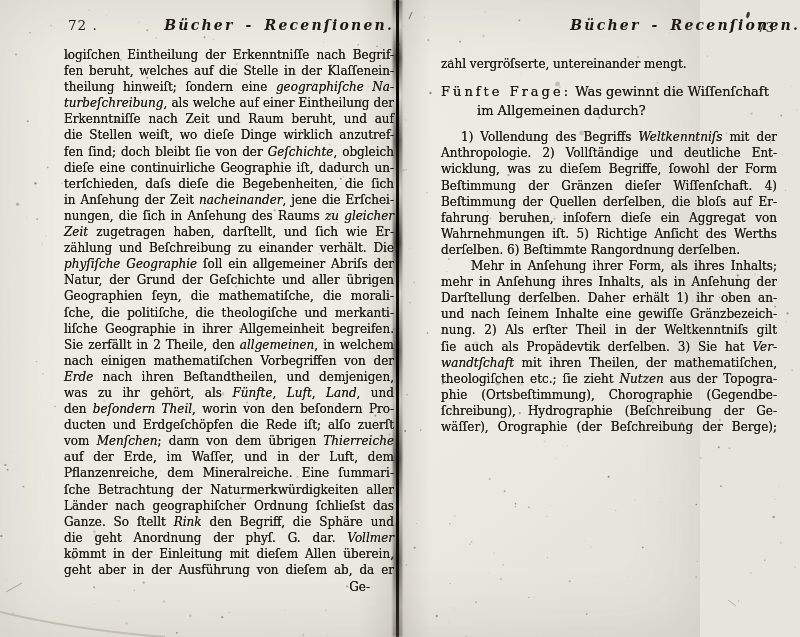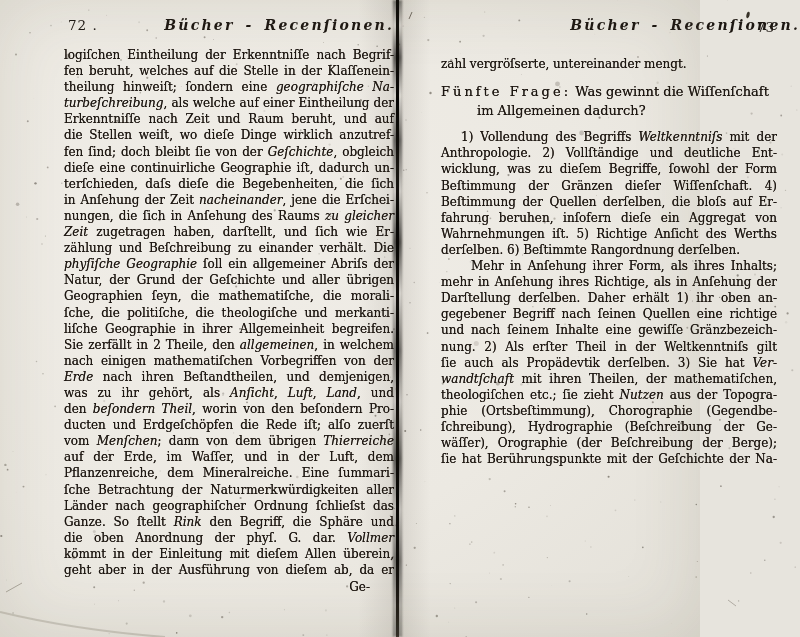--- a/index.html
+++ b/index.html
@@ -100,30 +100,30 @@
           <div class="line"><span class="it">Zeit</span><span> zugetragen haben, darſtellt, und ſich wie Er-</span></div>
           <div class="line"><span>zählung und Beſchreibung zu einander verhält. Die</span></div>
           <div class="line"><span class="it">phyſiſche Geographie</span><span> ſoll ein allgemeiner Abriſs der</span></div>
           <div class="line"><span>Natur, der Grund der Geſchichte und aller übrigen</span></div>
           <div class="line"><span>Geographien ſeyn, die mathematiſche, die morali-</span></div>
           <div class="line"><span>ſche, die politiſche, die theologiſche und merkanti-</span></div>
           <div class="line"><span>liſche Geographie in ihrer Allgemeinheit begreifen.</span></div>
           <div class="line"><span>Sie zerfällt in 2 Theile, den </span><span class="it">allgemeinen</span><span>, in welchem</span></div>
           <div class="line"><span>nach einigen mathematiſchen Vorbegriffen von der</span></div>
           <div class="line"><span class="it">Erde</span><span> nach ihren Beſtandtheilen, und demjenigen,</span></div>
-          <div class="line"><span>was zu ihr gehört, als </span><span class="it">Anſicht</span><span>, </span><span class="it">Luft</span><span>, </span><span class="it">Land</span><span>, und</span></div>
+          <div class="line"><span>was zu ihr gehört, als </span><span class="it">Fünfte</span><span>, </span><span class="it">Luft</span><span>, </span><span class="it">Land</span><span>, und</span></div>
           <div class="line"><span>den </span><span class="it">beſondern Theil</span><span>, worin von den beſondern Pro-</span></div>
           <div class="line"><span>ducten und Erdgeſchöpfen die Rede iſt; alſo zuerſt</span></div>
           <div class="line"><span>vom </span><span class="it">Menſchen</span><span>; dann von dem übrigen </span><span class="it">Thierreiche</span></div>
           <div class="line"><span>auf der Erde, im Waſſer, und in der Luft, dem</span></div>
           <div class="line"><span>Pflanzenreiche, dem Mineralreiche. Eine ſummari-</span></div>
           <div class="line"><span>ſche Betrachtung der Naturmerkwürdigkeiten aller</span></div>
           <div class="line"><span>Länder nach geographiſcher Ordnung ſchlieſst das</span></div>
           <div class="line"><span>Ganze. So ſtellt </span><span class="it">Rink</span><span> den Begriff, die Sphäre und</span></div>
-          <div class="line"><span>die oben Anordnung der phyſ. G. dar. </span><span class="it">Vollmer</span></div>
+          <div class="line"><span>die geht Anordnung der phyſ. G. dar. </span><span class="it">Vollmer</span></div>
           <div class="line"><span>kömmt in der Einleitung mit dieſem Allen überein,</span></div>
           <div class="line"><span>geht aber in der Ausführung von dieſem ab, da er</span></div>
         </div>
         <div class="block catchword">
           <div class="line align-right"><span>Ge-</span></div>
         </div>
       </div>
   </div>
 
   <div class="page page-right">
@@ -144,32 +144,30 @@
           <div class="line"><span>Anthropologie. 2) Vollſtändige und deutliche Ent-</span></div>
           <div class="line"><span>wicklung, was zu dieſem Begriffe, ſowohl der Form</span></div>
           <div class="line"><span>Beſtimmung der Gränzen dieſer Wiſſenſchaft. 4)</span></div>
           <div class="line"><span>Beſtimmung der Quellen derſelben, die bloſs auf Er-</span></div>
           <div class="line"><span>fahrung beruhen, inſofern dieſe ein Aggregat von</span></div>
           <div class="line"><span>Wahrnehmungen iſt. 5) Richtige Anſicht des Werths</span></div>
           <div class="line align-left"><span>derſelben. 6) Beſtimmte Rangordnung derſelben.</span></div>
         </div>
         <div class="block body">
           <div class="line" style="text-indent: 30px;"><span>Mehr in Anſehung ihrer Form, als ihres Inhalts;</span></div>
-          <div class="line"><span>mehr in Anſehung ihres Richtige, als in Anſehung der</span></div>
+          <div class="line"><span>mehr in Anſehung ihres Inhalts, als in Anſehung der</span></div>
           <div class="line"><span>Darſtellung derſelben. Daher erhält 1) ihr oben an-</span></div>
-          <div class="line"><span>gegebener Begriff nach ſeinen Quellen eine richtige</span></div>
           <div class="line"><span>und nach ſeinem Inhalte eine gewiſſe Gränzbezeich-</span></div>
           <div class="line"><span>nung. 2) Als erſter Theil in der Weltkenntniſs gilt</span></div>
           <div class="line"><span>ſie auch als Propädevtik derſelben. 3) Sie hat </span><span class="it">Ver-</span></div>
           <div class="line"><span class="it">wandtſchaft</span><span> mit ihren Theilen, der mathematiſchen,</span></div>
           <div class="line"><span>theologiſchen etc.; ſie zieht </span><span class="it">Nutzen</span><span> aus der Topogra-</span></div>
           <div class="line"><span>phie (Ortsbeſtimmung), Chorographie (Gegendbe-</span></div>
           <div class="line"><span>ſchreibung), Hydrographie (Beſchreibung der Ge-</span></div>
           <div class="line"><span>wäſſer), Orographie (der Beſchreibung der Berge);</span></div>
-          <div class="line"><span>ſie hat Berührungspunkte mit der Geſchichte der Na-</span></div>
         </div>
       </div>
   </div>
 
   <div class="gutter"></div>
   <div class="noise" id="noise-layer"><svg width="800" height="637" viewBox="0 0 800 637" xmlns="http://www.w3.org/2000/svg">
         <circle cx="480.9" cy="285.6" r="1.07" fill="#261e14" opacity="0.33"></circle>
         <circle cx="139.9" cy="335.4" r="0.55" fill="#261e14" opacity="0.31"></circle>
         <circle cx="692.4" cy="300.9" r="0.52" fill="#261e14" opacity="0.42"></circle>
         <circle cx="596.6" cy="195.6" r="0.48" fill="#261e14" opacity="0.26"></circle>

